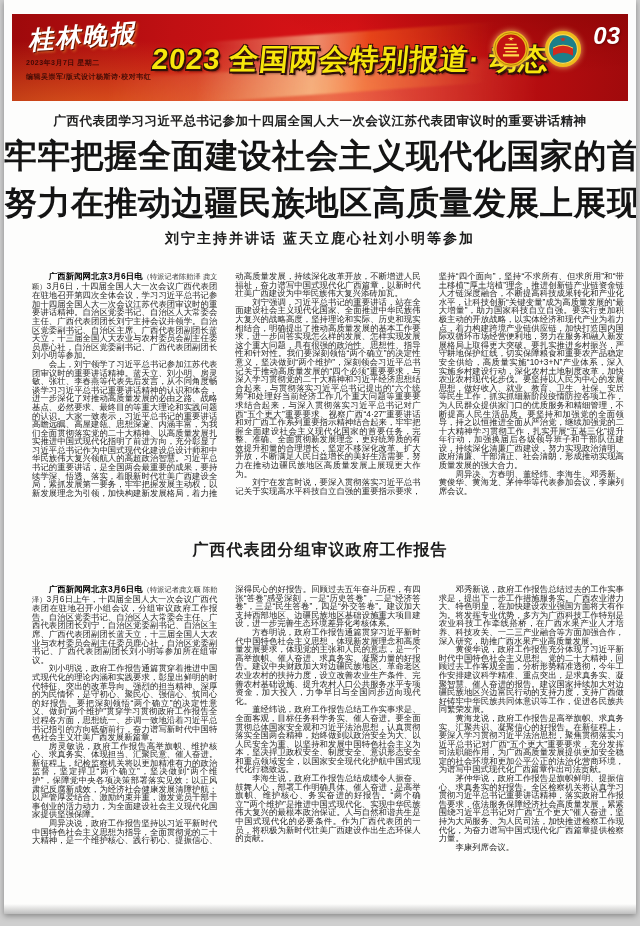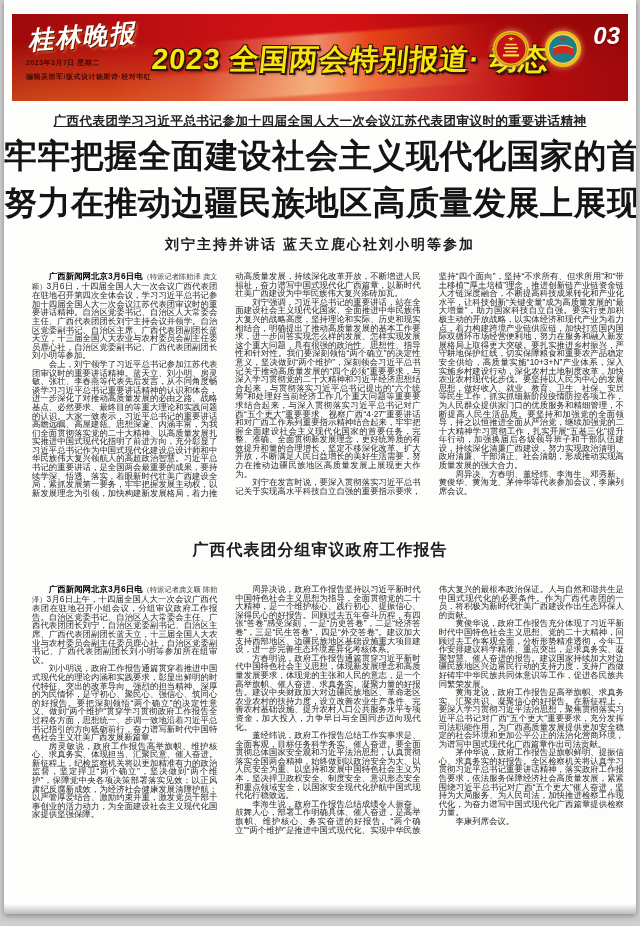--- a/index.html
+++ b/index.html
@@ -31,27 +31,27 @@
     text-shadow:2px 2px 0 #30100a, -1px -1px 0 #30100a, 1px -1px 0 #30100a, -1px 2px 0 #30100a, 3px 3px 2px rgba(0,0,0,.35);
     white-space:nowrap; }
   .emblem { position:absolute; z-index:3; top:16px; width:38px; height:38px; filter:drop-shadow(0 0 3px rgba(255,220,120,.8)); }
   .emblem-1 { left:480px; }
   .emblem-2 { left:532px; }
   .page-num { position:absolute; z-index:3; right:8px; top:8px; color:#fff; font-size:24px; font-weight:900;
     font-style:italic; text-shadow:1px 1px 2px rgba(80,0,0,.6); }
 
   
   .kicker { position:absolute; left:0; top:113px; width:100%; text-align:center;
-    font-size:12.5px; font-weight:bold; color:#222; letter-spacing:.5px;text-decoration:underline; }
+    font-size:12.5px; font-weight:bold; color:#222; letter-spacing:.5px; }
   .headline { position:absolute; left:0; width:100%; text-align:center; color:#141414;
     font-size:33px; font-weight:900; letter-spacing:.5px; font-family:"DejaVu Sans","Liberation Sans",sans-serif;
     white-space:nowrap; }
   .hl1 { top:134px; }
   .hl2 { top:181px; }
-  .byline { position:absolute; left:0; top:236px; width:100%; text-align:center;
+  .byline { position:absolute; left:0; top:230px; width:100%; text-align:center;
     font-size:14px; font-weight:bold; color:#1b1b1b; letter-spacing:2px; }
 
   
   .article-body { position:absolute; left:28px; width:592px; column-count:3; column-gap:18px;
     column-fill:balance; text-align:justify; color:#1f1f1f; overflow:hidden;
     font-size:8.4px; line-height:8.6px; letter-spacing:0; }
   .a1-body { top:272px; height:242px; }
   .a2-body { top:585px; height:308px; }
   .article-body p, .article-body .para { text-indent:2em; margin:0; }
   .dateline { font-weight:bold; color:#000; }
@@ -113,20 +113,21 @@
 
   <div class="a2-title">广西代表团分组审议政府工作报告</div>
   <div class="article-body a2-body">
     <p class="para"><span class="dateline">广西新闻网北京3月6日电</span><span class="reporters">（特派记者龚文颖 陈贻泽）</span><span>3月6日上午，十四届全国人大一次会议广西代表团在驻地召开小组会议，分组审议政府工作报告。自治区党委书记、自治区人大常委会主任、广西代表团团长刘宁，自治区党委副书记、自治区主席、广西代表团副团长蓝天立，十三届全国人大农业与农村委员会副主任委员鹿心社，自治区党委副书记、广西代表团副团长刘小明等参加所在组审议。</span></p>
       <p class="para">刘小明说，政府工作报告通篇贯穿着推进中国式现代化的理论内涵和实践要求，彰显出鲜明的时代特征、突出的改革导向、强烈的担当精神、深厚的为民情怀，是守初心、聚民心、强信心、筑同心的好报告。要把深刻领悟“两个确立”的决定性意义、做到“两个维护”贯穿学习贯彻政府工作报告全过程各方面，思想统一、步调一致地沿着习近平总书记指引的方向砥砺前行，奋力谱写新时代中国特色社会主义壮美广西发展新篇章。</p>
       <p class="para">房灵敏说，政府工作报告高举旗帜、维护核心、求真务实、体现担当、汇聚民意、催人奋进。新征程上，纪检监察机关将以更加精准有力的政治监督，坚定捍卫“两个确立”，坚决做到“两个维护”，保障党中央各项决策部署落实见效；以正风肃纪反腐新成效，为经济社会健康发展清障护航；以严管厚爱结合、激励约束并重，激发党员干部干事创业的活力动力，为全面建设社会主义现代化国家提供坚强保障。</p>
       <p class="para">周异决说，政府工作报告坚持以习近平新时代中国特色社会主义思想为指导，全面贯彻党的二十大精神，是一个维护核心、践行初心、提振信心、深得民心的好报告。回顾过去五年奋斗历程，有四张“答卷”感受深刻，一是“历史答卷”，二是“经济答卷”，三是“民生答卷”，四是“外交答卷”。建议加大支持西部地区、边疆民族地区基础设施重大项目建设，进一步完善生态环境差异化考核体系。</p>
       <p class="para">方春明说，政府工作报告通篇贯穿习近平新时代中国特色社会主义思想，体现新发展理念和高质量发展要求，体现党的主张和人民的意志，是一个高举旗帜、催人奋进、求真务实、凝聚力量的好报告。建议中央财政加大对边疆民族地区、革命老区农业农村的扶持力度，设立改善农业生产条件、完善农村基础设施、提升农村人口公共服务水平专项资金，加大投入，力争早日与全国同步迈向现代化。</p>
       <p class="para">董经纬说，政府工作报告总结工作实事求是、全面客观，目标任务科学务实、催人奋进。要全面贯彻总体国家安全观和习近平法治思想，认真贯彻落实全国两会精神，始终做到以政治安全为大、以人民安全为重、以坚持和发展中国特色社会主义为本，坚决捍卫政权安全、制度安全、意识形态安全和重点领域安全，以国家安全现代化护航中国式现代化行稳致远。</p>
       <p class="para">李海生说，政府工作报告总结成绩令人振奋、鼓舞人心，部署工作明确具体、催人奋进，是高举旗帜、维护核心、务实奋进的好报告。“两个确立”“两个维护”是推进中国式现代化、实现中华民族伟大复兴的最根本政治保证。人与自然和谐共生是中国式现代化的必要条件。作为广西代表团的一员，将积极为新时代壮美广西建设作出生态环保人的贡献。</p>
+      <p class="para">邓秀新说，政府工作报告总结过去的工作实事求是，提出下一步工作措施服务实。广西农业潜力大、特色明显，在加快建设农业强国方面将大有作为。将发挥专业优势，多方为广西科技工作特别是农业科技工作牵线搭桥，在广西水果产业人才培养、科技攻关、一二三产业融合等方面加强合作，深入研究，助推广西水果产业高质量发展。</p>
       <p class="para">黄俊华说，政府工作报告充分体现了习近平新时代中国特色社会主义思想、党的二十大精神，回顾过去工作客观全面，分析形势精准透彻，今年工作安排建议科学精准、重点突出，是求真务实、凝聚智慧、催人奋进的报告。建议国家持续加大对边疆民族地区兴边富民行动的支持力度，支持广西做好铸牢中华民族共同体意识等工作，促进各民族共同繁荣发展。</p>
       <p class="para">黄海龙说，政府工作报告是高举旗帜、求真务实、汇聚共识、凝聚信心的好报告。在新征程上，要深入学习贯彻习近平法治思想，聚焦贯彻落实习近平总书记对广西“五个更大”重要要求，充分发挥司法职能作用，为广西高质量发展提供更加安全稳定的社会环境和更加公平公正的法治化营商环境，为谱写中国式现代化广西篇章作出司法贡献。</p>
       <p class="para">茅仲华说，政府工作报告是旗帜鲜明、提振信心、求真务实的好报告。全区检察机关将认真学习贯彻习近平总书记重要讲话精神，落实政府工作报告要求，依法服务保障经济社会高质量发展，紧紧围绕习近平总书记对广西“五个更大”催人奋进，坚持为大局服务、为人民司法，加快推进检察工作现代化，为奋力谱写中国式现代化广西篇章提供检察力量。</p>
       <p class="para">李康列席会议。</p>
     </div>
 
   <div class="bottom-edge"></div>
 </div>
 
 </body></html>

